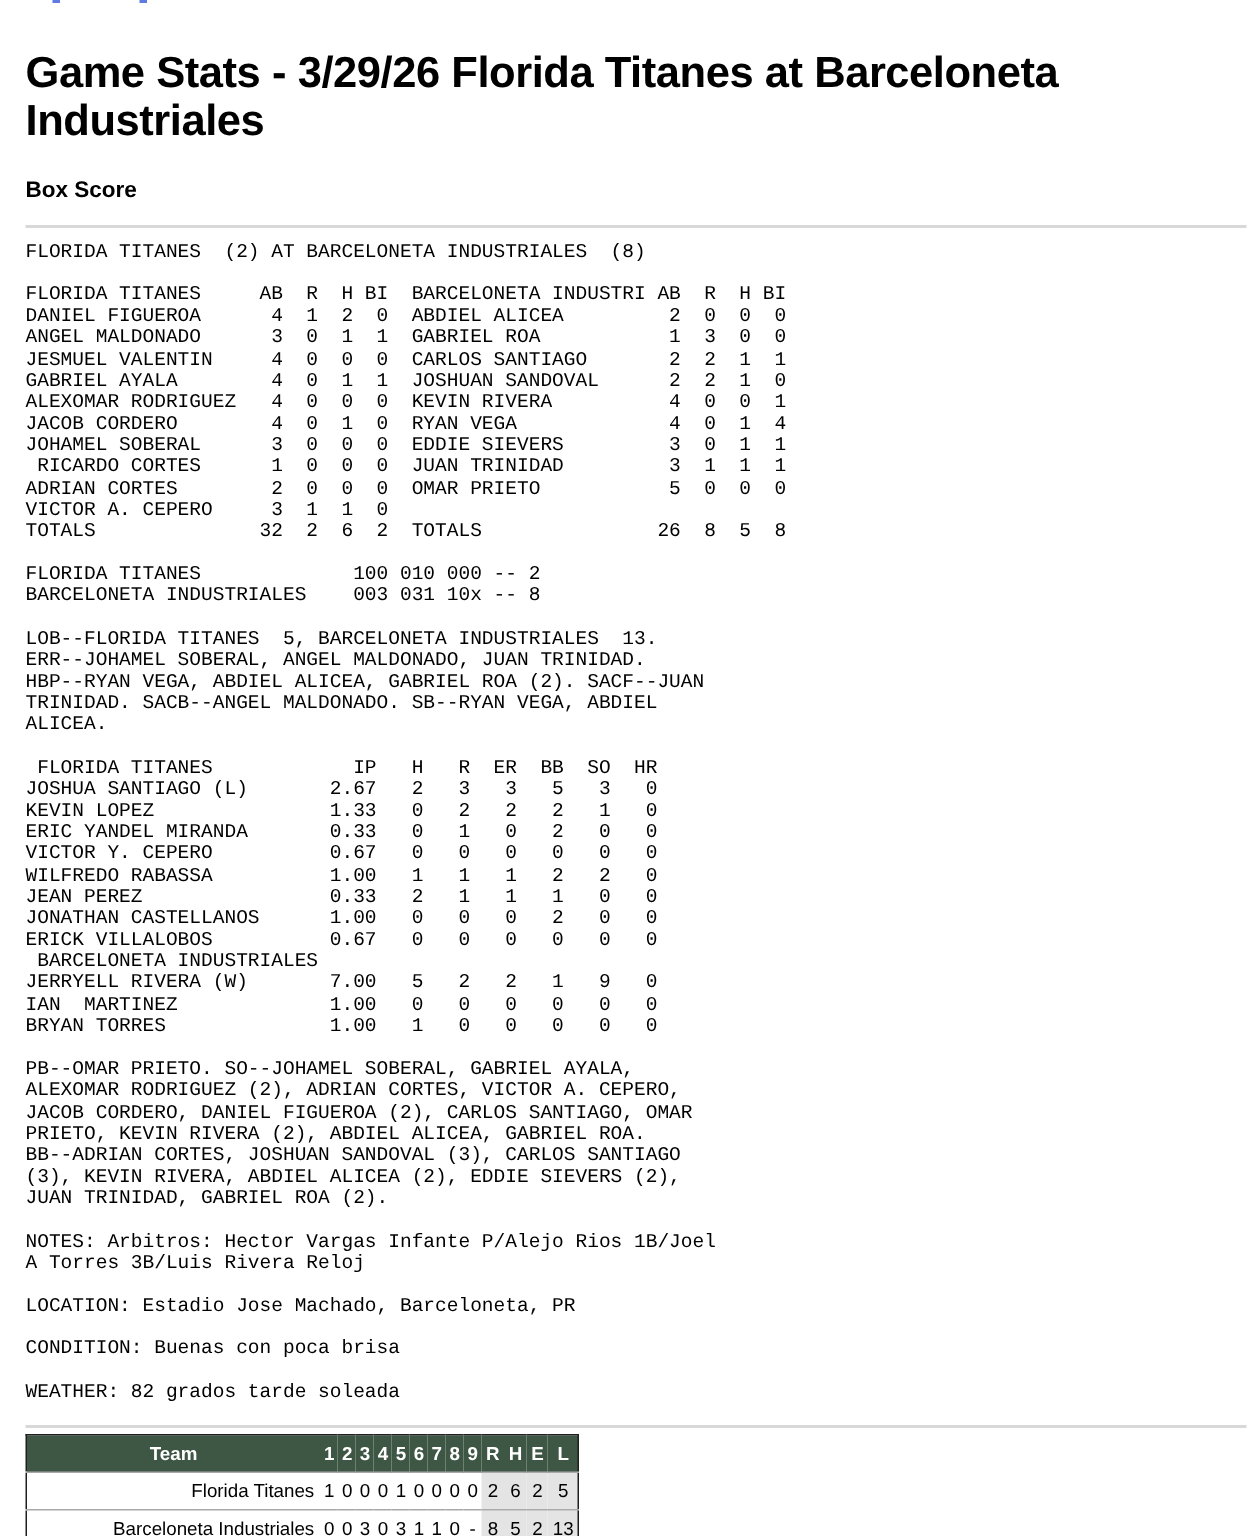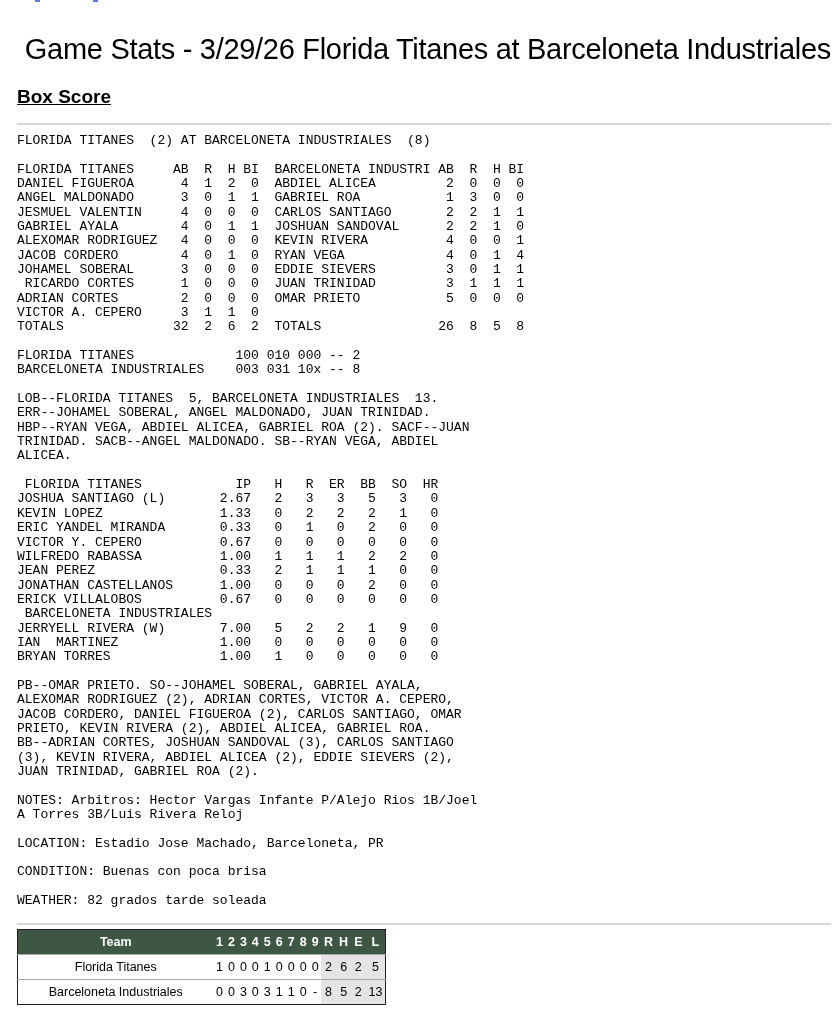--- a/index.html
+++ b/index.html
@@ -14,25 +14,24 @@
   body {
     width: 839px; height: 1024px; overflow: hidden; position: relative;
     background: #ffffff; color: #000000;
     font-family: "Liberation Sans", sans-serif;
   }
   .top-frag { position: absolute; top: 0; height: 2px; width: 5px; background: var(--link-accent); }
   .frag-1 { left: 35px; }
   .frag-2 { left: 93px; }
   .container { padding: 0 8px 0 17px; }
   h1.page-title {
-    font-size: 29px; font-weight: normal; margin: 34px 0 0 0; letter-spacing: -0.3px;
+    font-size: 29px; font-weight: bold; margin: 34px 0 0 0; letter-spacing: -0.3px;
     line-height: 1.1;
-    text-align: right;
   }
-  h2.section-heading { font-size: 19px; font-weight: bold; margin: 20px 0 0 0; text-decoration: underline; }
+  h2.section-heading { font-size: 15px; font-weight: bold; margin: 20px 0 0 0; }
   hr.rule { border: none; border-top: 2px solid var(--divider); margin: 15px 0 0 0; }
   pre.boxscore {
     font-family: "Liberation Mono", monospace;
     font-size: 13px; line-height: 14.35px;
     margin: 9px 0 0 0; white-space: pre;
   }
   table.linescore {
     border-collapse: collapse; margin: 4px 0 0 0;
     border: 1.5px solid #1f1f1f; font-size: 12.5px;
   }
@@ -40,21 +39,21 @@
     background: var(--table-header-bg); color: var(--table-header-text);
     font-weight: bold; padding: 5px 3px; font-size: 12.5px; text-align: center;
   }
   table.linescore th.team-col { min-width: 196px; }
   table.linescore th.inn-col { min-width: 7px; padding: 5px 2.5px; }
   table.linescore th.sum-col { min-width: 10px; padding: 5px 3px; }
   table.linescore td {
     padding: 5px 2.5px; text-align: center; border-top: 1px solid #a9a9a9;
     background: #ffffff;
   }
-  table.linescore td.team { text-align: center; padding: 5px 4px; }
+  table.linescore td.team { text-align: right; padding: 5px 4px; }
   table.linescore td.sum { background: var(--summary-cell-bg); padding: 5px 3px; }
 </style>
 </head>
 <body>
 
 <div class="top-frag frag-1"></div>
 <div class="top-frag frag-2"></div>
 
 <div class="container">
 

